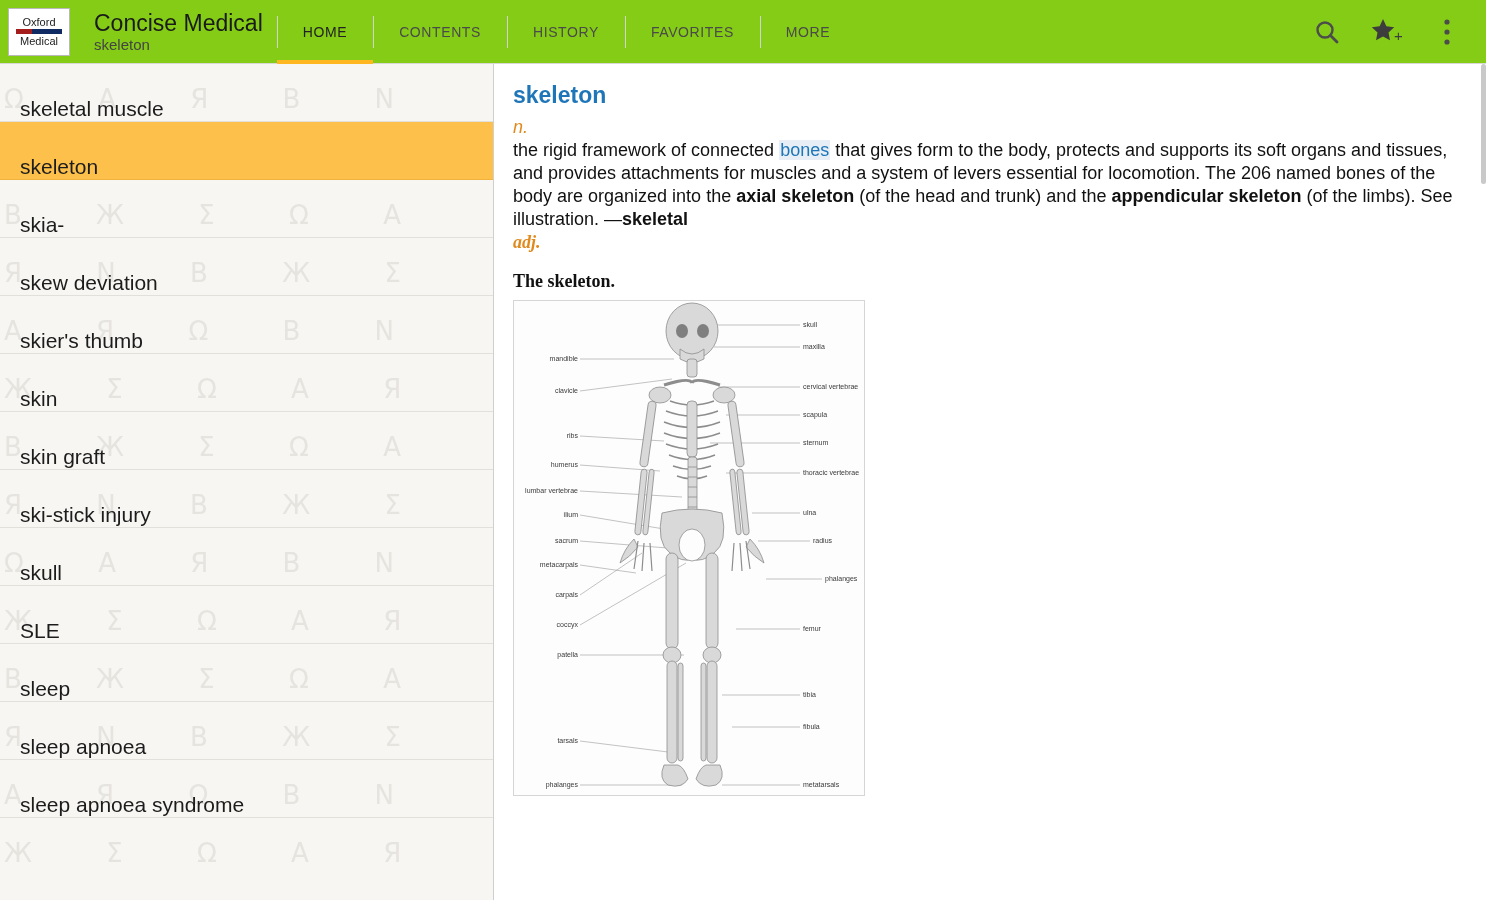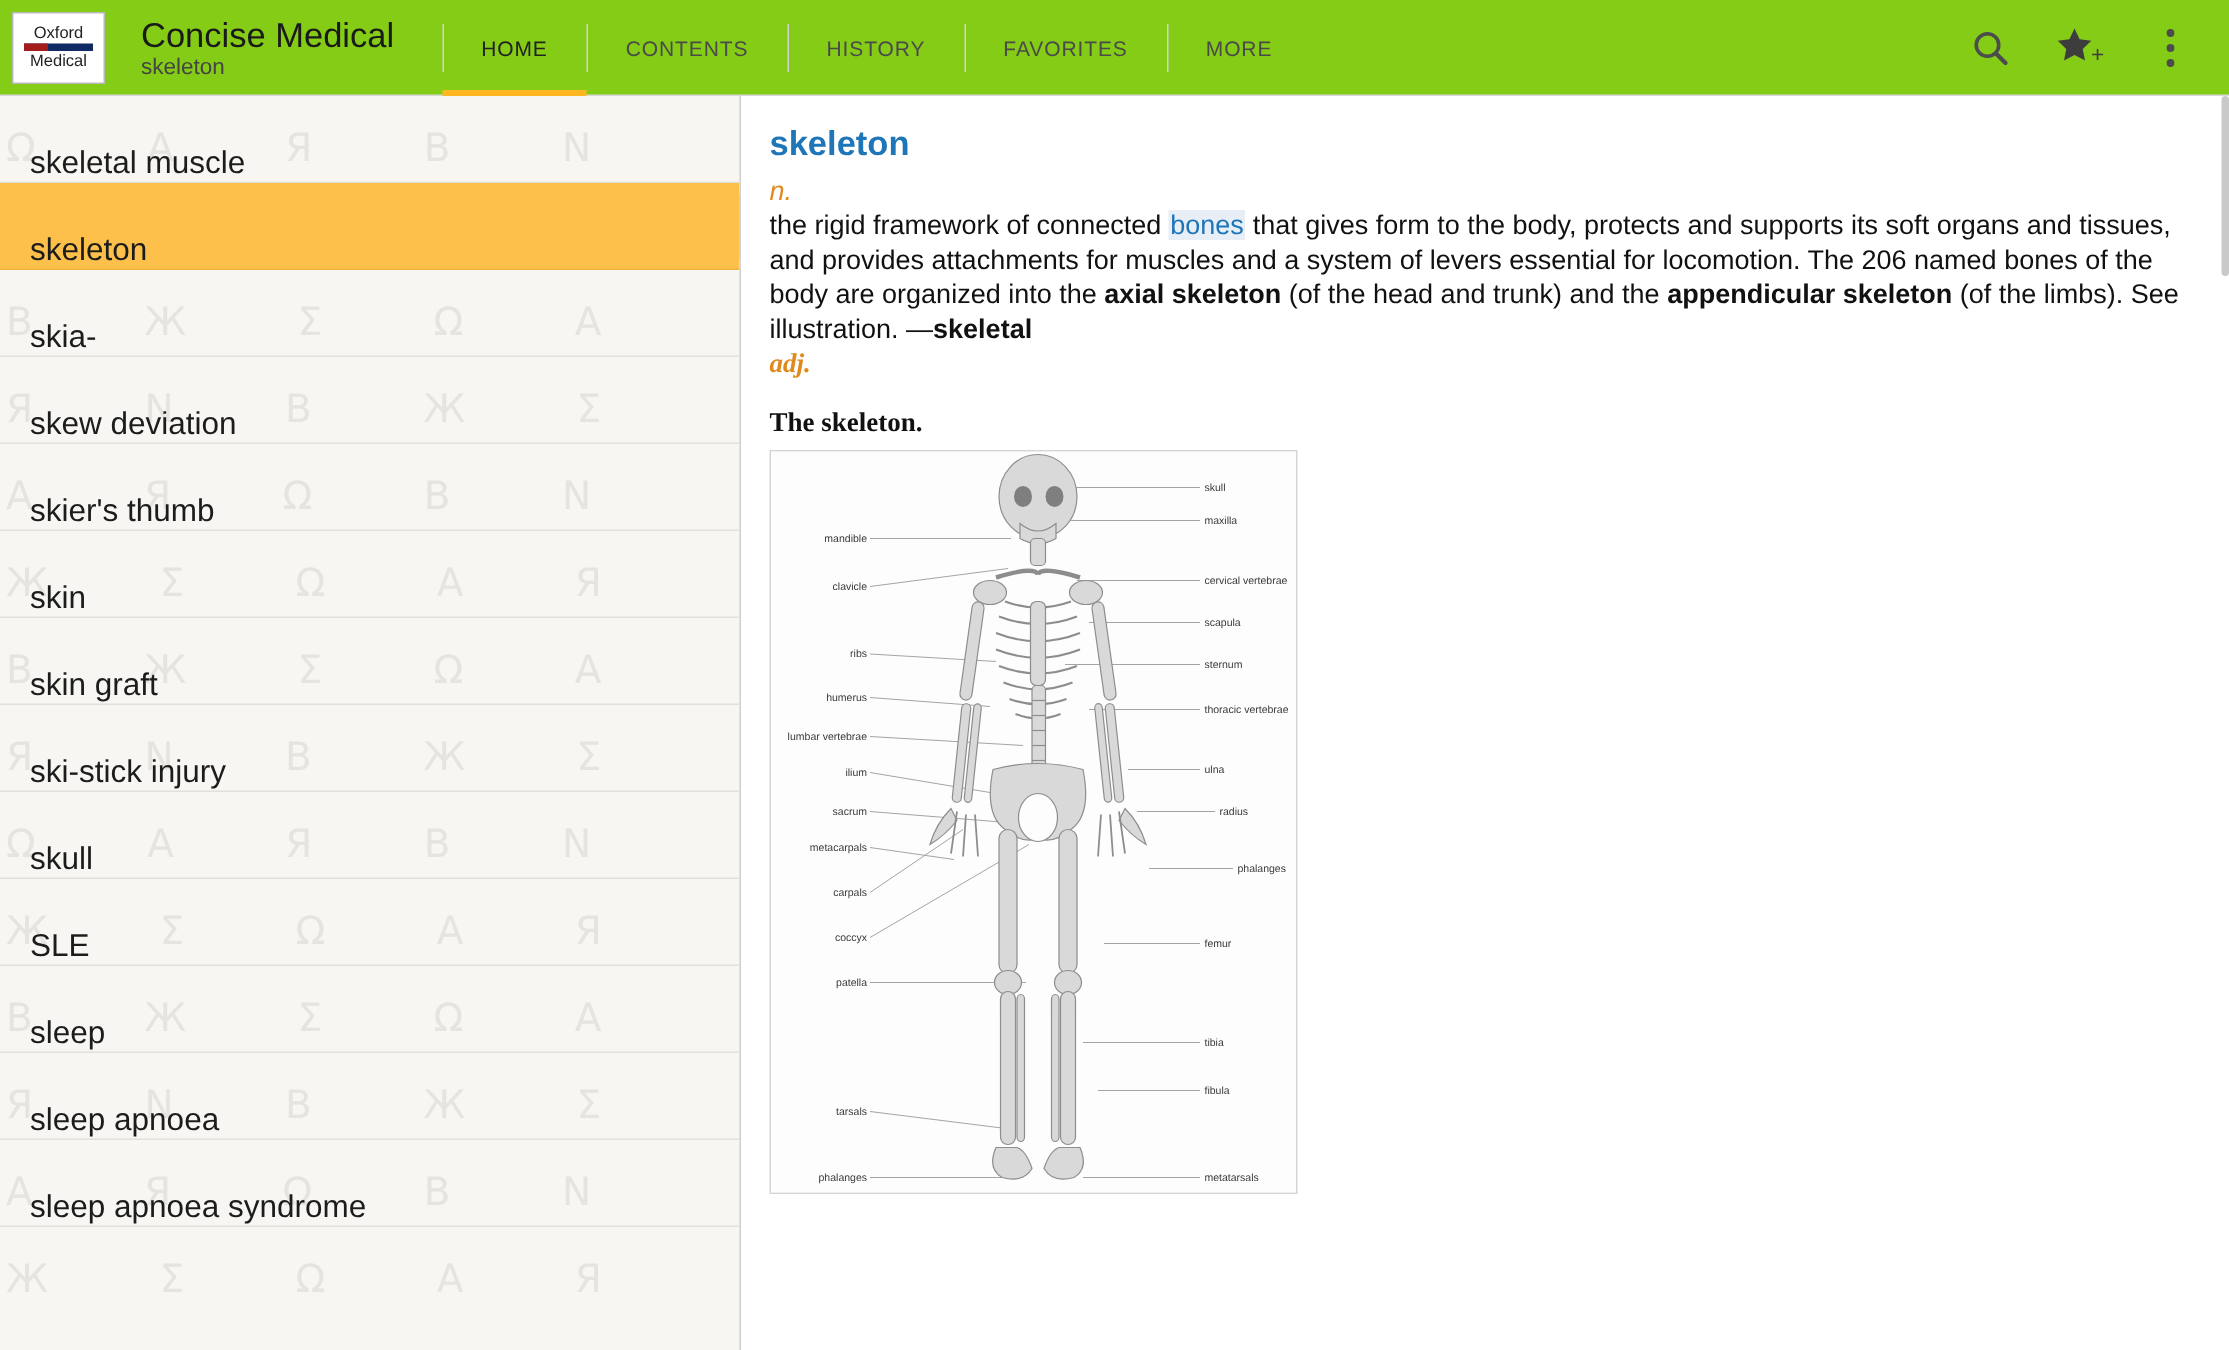--- a/index.html
+++ b/index.html
@@ -37,21 +37,21 @@
   .tabs { display: flex; align-items: stretch; height: 64px; margin-left: 14px; }
   .tab {
     position: relative; display: flex; align-items: center; justify-content: center;
     padding: 0 26px; height: 64px;
     font-size: 14px; letter-spacing: 0.6px; color: #4a4a4a;
     cursor: default;
   }
   .tab + .tab:before {
     content: ""; position: absolute; left: 0; top: 16px; height: 32px; width: 1px; background: #d3d3d3;
   }
-  .tab.active { color: #222; margin-left: 18px; }
+  .tab.active { color: #222; }
   .tab.active:after {
     content: ""; position: absolute; left: 0; right: 0; bottom: 0; height: 4px; background: #ffb721;
   }
   .tab-sep-first { position: absolute; left: 0; top: 16px; height: 32px; width: 1px; background: #d3d3d3; }
 
   .topbar-actions {
     margin-left: auto; display: flex; align-items: center; gap: 26px; padding-right: 22px;
   }
   .icon-btn { width: 34px; height: 34px; display: flex; align-items: center; justify-content: center; }
 

